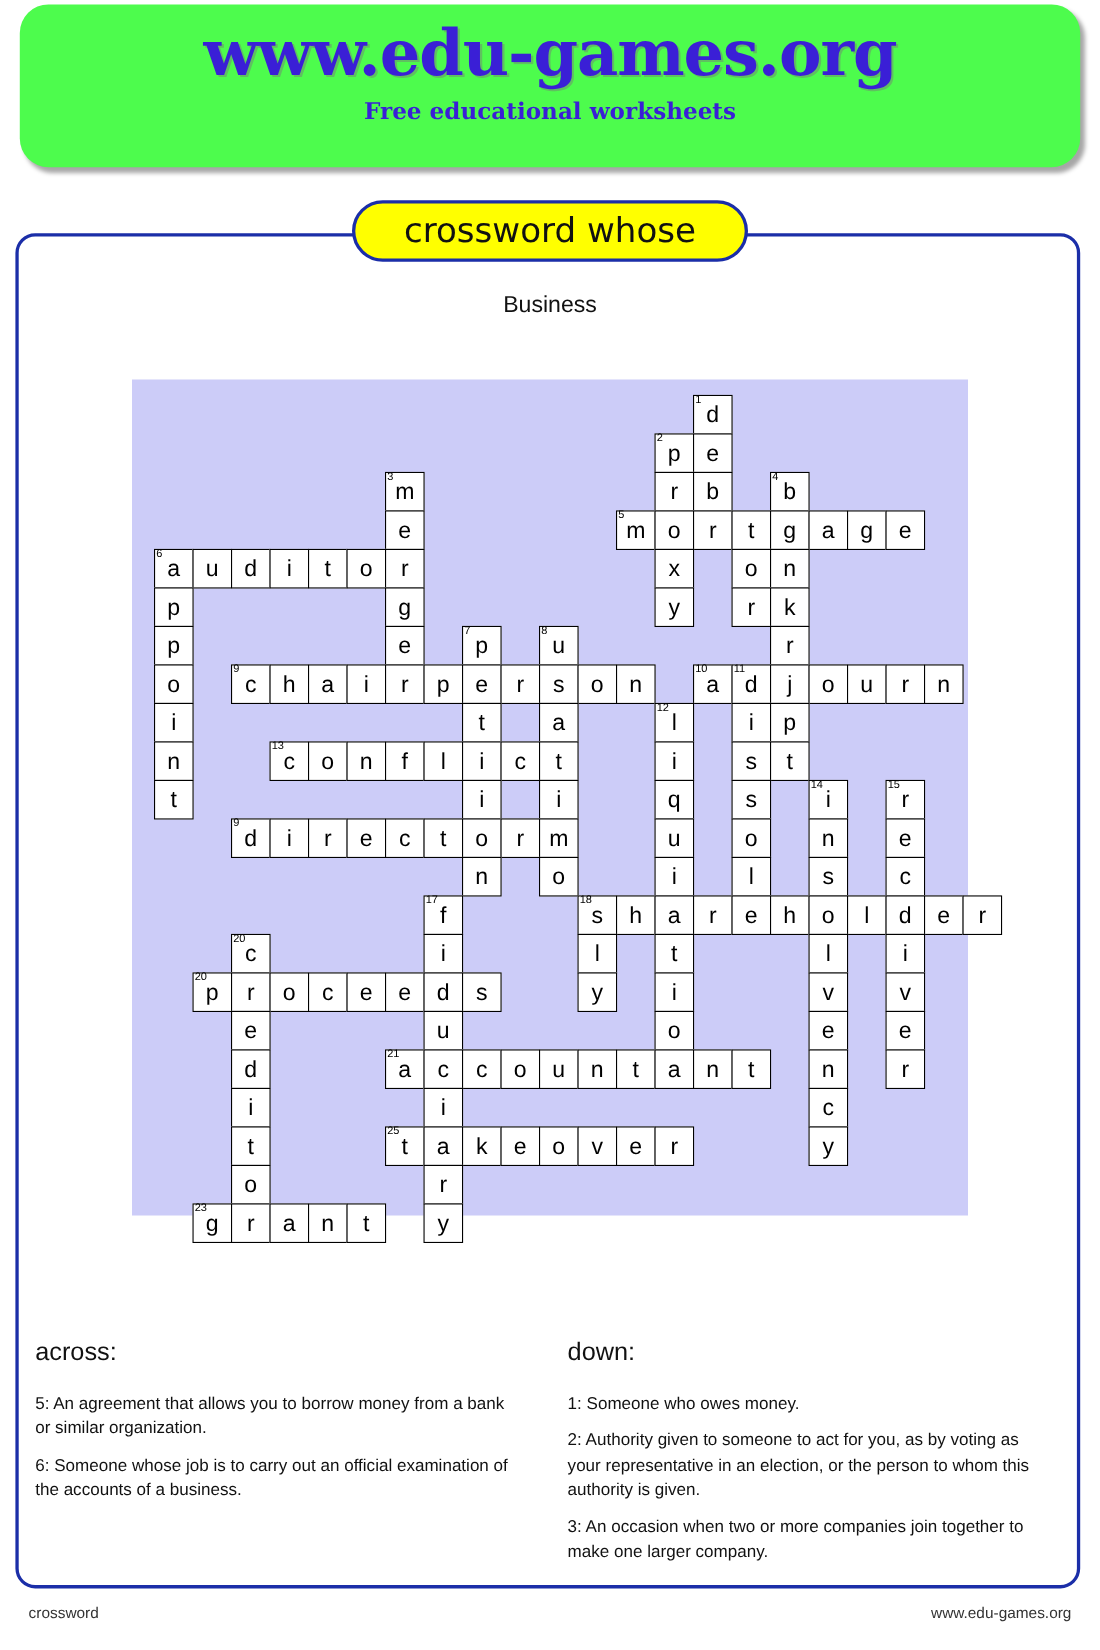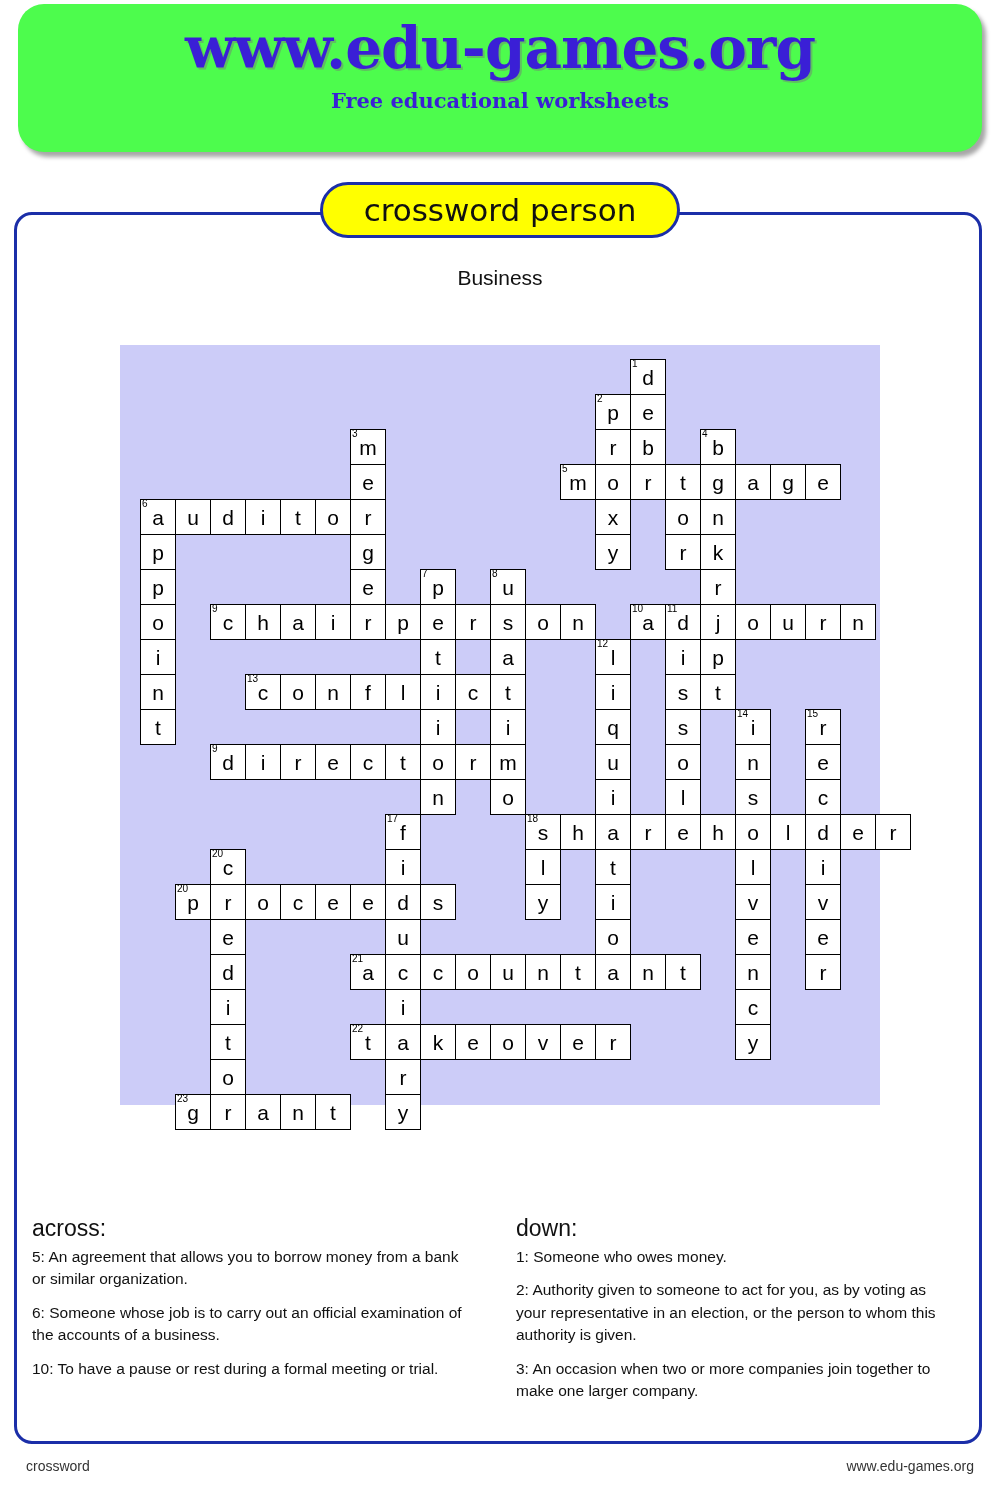--- a/index.html
+++ b/index.html
@@ -128,21 +128,21 @@
   .clue-col {
     position: absolute;
     top: 0;
     width: 440px;
   }
   .clue-col.left { left: 32px; }
   .clue-col.right { left: 516px; }
   .clue-head {
     font-size: 23px;
     color: #111111;
-    margin-bottom: 4px;
+    margin-bottom: 24px;
   }
   .clue-item {
     font-size: 15.5px;
     line-height: 1.45;
     color: #111111;
     margin-bottom: 11px;
   }
 
   
   .footer {
@@ -169,21 +169,21 @@
 </style>
 </head>
 <body>
 
 <div class="banner">
   <div class="banner-title">www.edu-games.org</div>
   <div class="banner-sub">Free educational worksheets</div>
 </div>
 
 <div class="panel"></div>
-<div class="panel-tab">crossword person</div>
+<div class="panel-tab">crossword whose</div>
 <div class="worksheet-topic">Business</div>
 
 <div id="grid-wrap">
   <div id="grid">
       <div class="cell" style="left: 510px; top: 14px;"><span class="num">1</span><span>d</span></div>
       <div class="cell" style="left: 475px; top: 49px;"><span class="num">2</span><span>p</span></div>
       <div class="cell" style="left: 510px; top: 49px;"><span>e</span></div>
       <div class="cell" style="left: 230px; top: 84px;"><span class="num">3</span><span>m</span></div>
       <div class="cell" style="left: 475px; top: 84px;"><span>r</span></div>
       <div class="cell" style="left: 510px; top: 84px;"><span>b</span></div>
@@ -324,21 +324,21 @@
       <div class="cell" style="left: 405px; top: 609px;"><span>n</span></div>
       <div class="cell" style="left: 440px; top: 609px;"><span>t</span></div>
       <div class="cell" style="left: 475px; top: 609px;"><span>a</span></div>
       <div class="cell" style="left: 510px; top: 609px;"><span>n</span></div>
       <div class="cell" style="left: 545px; top: 609px;"><span>t</span></div>
       <div class="cell" style="left: 615px; top: 609px;"><span>n</span></div>
       <div class="cell" style="left: 685px; top: 609px;"><span>r</span></div>
       <div class="cell" style="left: 90px; top: 644px;"><span>i</span></div>
       <div class="cell" style="left: 265px; top: 644px;"><span>i</span></div>
       <div class="cell" style="left: 615px; top: 644px;"><span>c</span></div>
-      <div class="cell" style="left: 230px; top: 679px;"><span class="num">22</span><span>t</span></div>
+      <div class="cell" style="left: 230px; top: 679px;"><span class="num">25</span><span>t</span></div>
       <div class="cell" style="left: 265px; top: 679px;"><span>a</span></div>
       <div class="cell" style="left: 300px; top: 679px;"><span>k</span></div>
       <div class="cell" style="left: 335px; top: 679px;"><span>e</span></div>
       <div class="cell" style="left: 370px; top: 679px;"><span>o</span></div>
       <div class="cell" style="left: 405px; top: 679px;"><span>v</span></div>
       <div class="cell" style="left: 440px; top: 679px;"><span>e</span></div>
       <div class="cell" style="left: 475px; top: 679px;"><span>r</span></div>
       <div class="cell" style="left: 90px; top: 679px;"><span>t</span></div>
       <div class="cell" style="left: 615px; top: 679px;"><span>y</span></div>
       <div class="cell" style="left: 90px; top: 714px;"><span>o</span></div>
@@ -350,21 +350,20 @@
       <div class="cell" style="left: 195px; top: 749px;"><span>t</span></div>
       <div class="cell" style="left: 265px; top: 749px;"><span>y</span></div>
     </div>
 </div>
 
 <div class="clues">
   <div class="clue-col left">
     <div class="clue-head">across:</div>
     <div class="clue-item">5:  An agreement that allows you to borrow money from a bank or similar organization.</div>
     <div class="clue-item">6:  Someone whose job is to carry out an official examination of the accounts of a business.</div>
-    <div class="clue-item">10: To have a pause or rest during a formal meeting or trial.</div>
   </div>
   <div class="clue-col right">
     <div class="clue-head">down:</div>
     <div class="clue-item">1:  Someone who owes money.</div>
     <div class="clue-item">2:  Authority given to someone to act for you, as by voting as your representative in an election, or the person to whom this authority is given.</div>
     <div class="clue-item">3:  An occasion when two or more companies join together to make one larger company.</div>
   </div>
 </div>
 
 <div class="footer">

